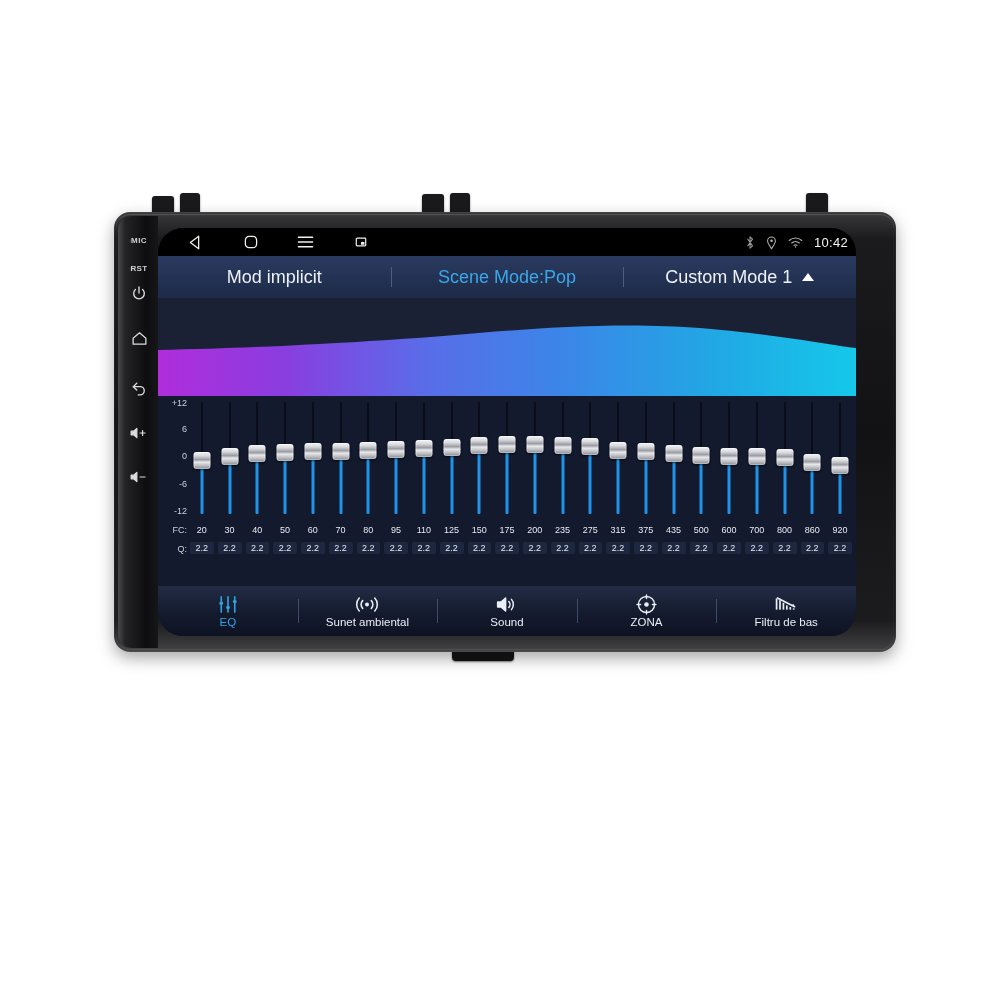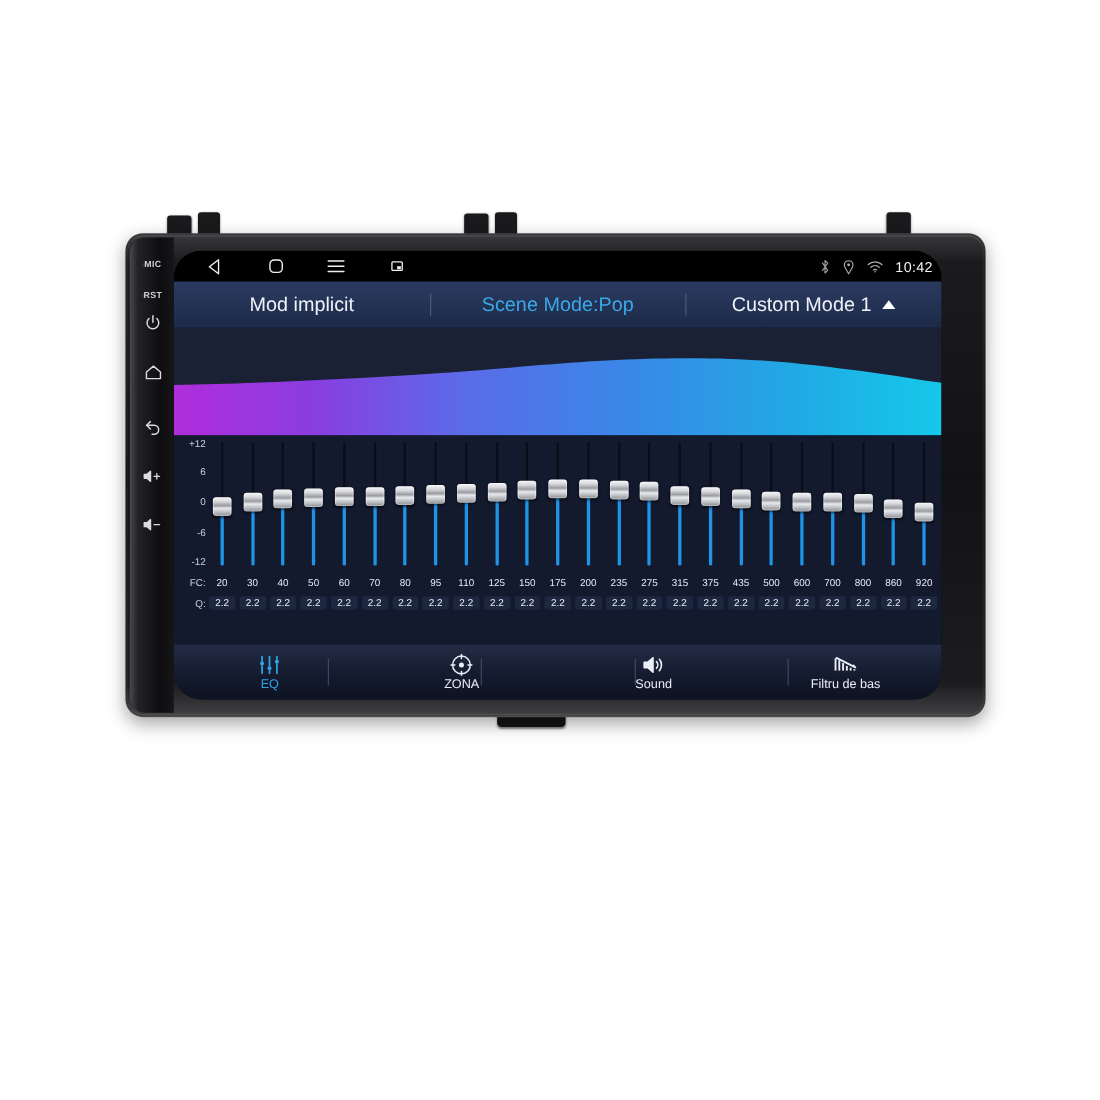--- a/index.html
+++ b/index.html
@@ -415,41 +415,51 @@
           <svg width="22" height="19" viewBox="0 0 26 22" fill="none" stroke="#2fa3e3" stroke-width="1.9" stroke-linecap="round">
             <path d="M5 2v5M5 12v8M13 2v10M13 17v3M21 2v3M21 10v10"></path>
             <circle cx="5" cy="9.5" r="2.2" fill="#2fa3e3" stroke="none"></circle>
             <circle cx="13" cy="14.5" r="2.2" fill="#2fa3e3" stroke="none"></circle>
             <circle cx="21" cy="7.5" r="2.2" fill="#2fa3e3" stroke="none"></circle>
           </svg>
         </div>
         <span class="nlabel">EQ</span>
       </div>
 
+      <div class="nitem">
+        <div class="nicon">
+          <svg width="26" height="19" viewBox="0 0 30 22" fill="none" stroke="#eaeef6" stroke-width="1.8" stroke-linecap="round">
+            <circle cx="15" cy="11" r="2.3" fill="#eaeef6" stroke="none"></circle>
+            <path d="M10 6.5a6.5 6.5 0 0 0 0 9M20 6.5a6.5 6.5 0 0 1 0 9"></path>
+            <path d="M6 3.5a11 11 0 0 0 0 15M24 3.5a11 11 0 0 1 0 15"></path>
+          </svg>
+        </div>
+        <span class="nlabel">Sunet ambiental</span>
+      </div>
+
+      <div class="nitem">
+        <div class="nicon">
+          <svg width="23" height="19" viewBox="0 0 26 20" fill="none" stroke="#eaeef6" stroke-width="1.7" stroke-linejoin="round" stroke-linecap="round">
+            <path d="M3 7.2h3.8L12 2.6v14.8L6.8 12.8H3z" fill="#eaeef6"></path>
+            <path d="M15.6 6.6a5 5 0 0 1 0 6.8"></path>
+            <path d="M18.6 4.2a9 9 0 0 1 0 11.6"></path>
+          </svg>
+        </div>
+        <span class="nlabel">Sound</span>
+      </div>
 
       <div class="nitem">
         <div class="nicon">
           <svg width="21" height="21" viewBox="0 0 24 24" fill="none" stroke="#eaeef6" stroke-width="1.6">
             <circle cx="12" cy="12" r="9.2"></circle>
             <circle cx="12" cy="12" r="2.6" fill="#eaeef6" stroke="none"></circle>
             <path d="M12 1.2v4M12 18.8v4M1.2 12h4M18.8 12h4" stroke-linecap="round"></path>
           </svg>
         </div>
         <span class="nlabel">ZONA</span>
-      </div>
-
-      <div class="nitem">
-        <div class="nicon">
-          <svg width="23" height="19" viewBox="0 0 26 20" fill="none" stroke="#eaeef6" stroke-width="1.7" stroke-linejoin="round" stroke-linecap="round">
-            <path d="M3 7.2h3.8L12 2.6v14.8L6.8 12.8H3z" fill="#eaeef6"></path>
-            <path d="M15.6 6.6a5 5 0 0 1 0 6.8"></path>
-            <path d="M18.6 4.2a9 9 0 0 1 0 11.6"></path>
-          </svg>
-        </div>
-        <span class="nlabel">Sound</span>
       </div>
 
       <div class="nitem">
         <div class="nicon">
           <svg width="24" height="19" viewBox="0 0 28 22" fill="none" stroke="#eaeef6" stroke-width="1.5" stroke-linecap="round">
             <g fill="#eaeef6" stroke="none">
               <rect x="2" y="4" width="2" height="13"></rect>
                 <rect x="6" y="6" width="2" height="11"></rect>
               <rect x="10" y="9" width="2" height="8"></rect>
                 <rect x="14" y="12" width="2" height="5"></rect>

